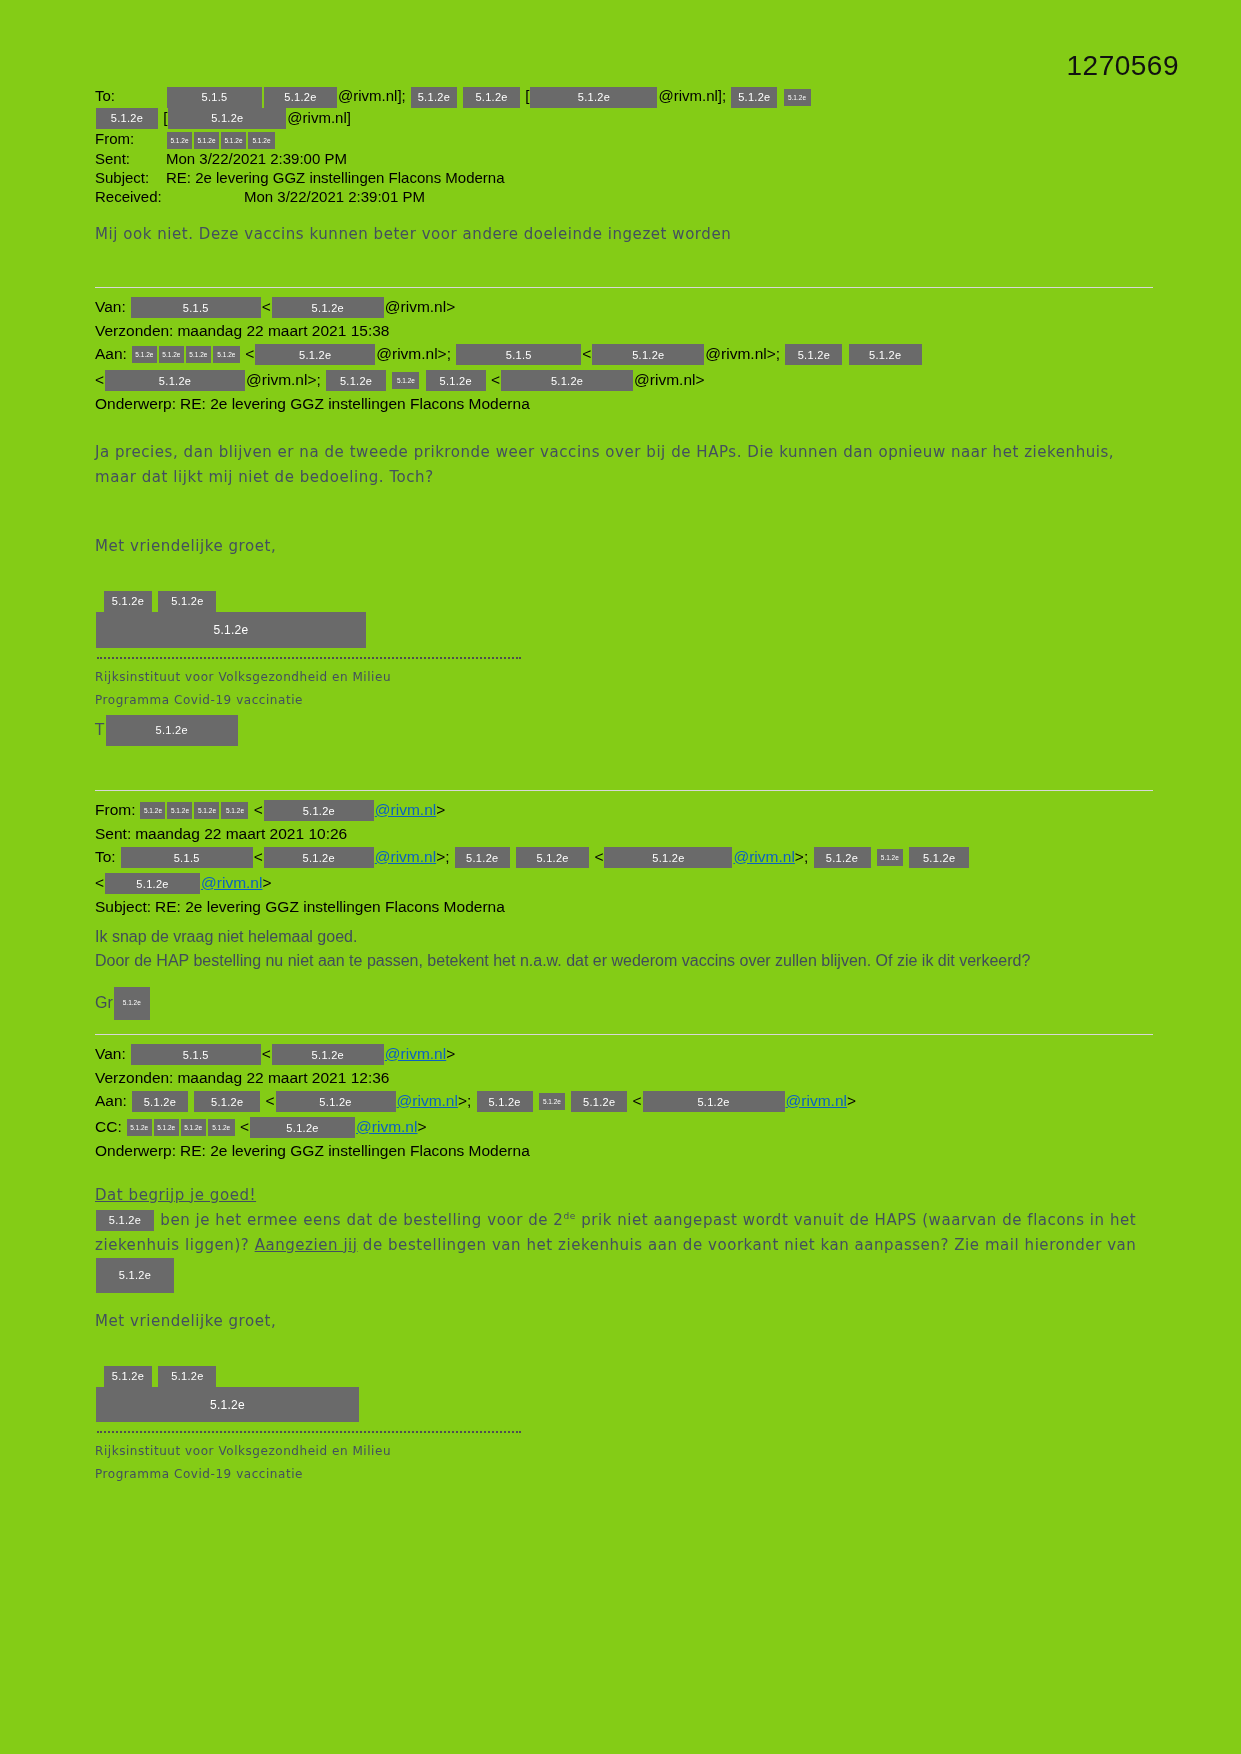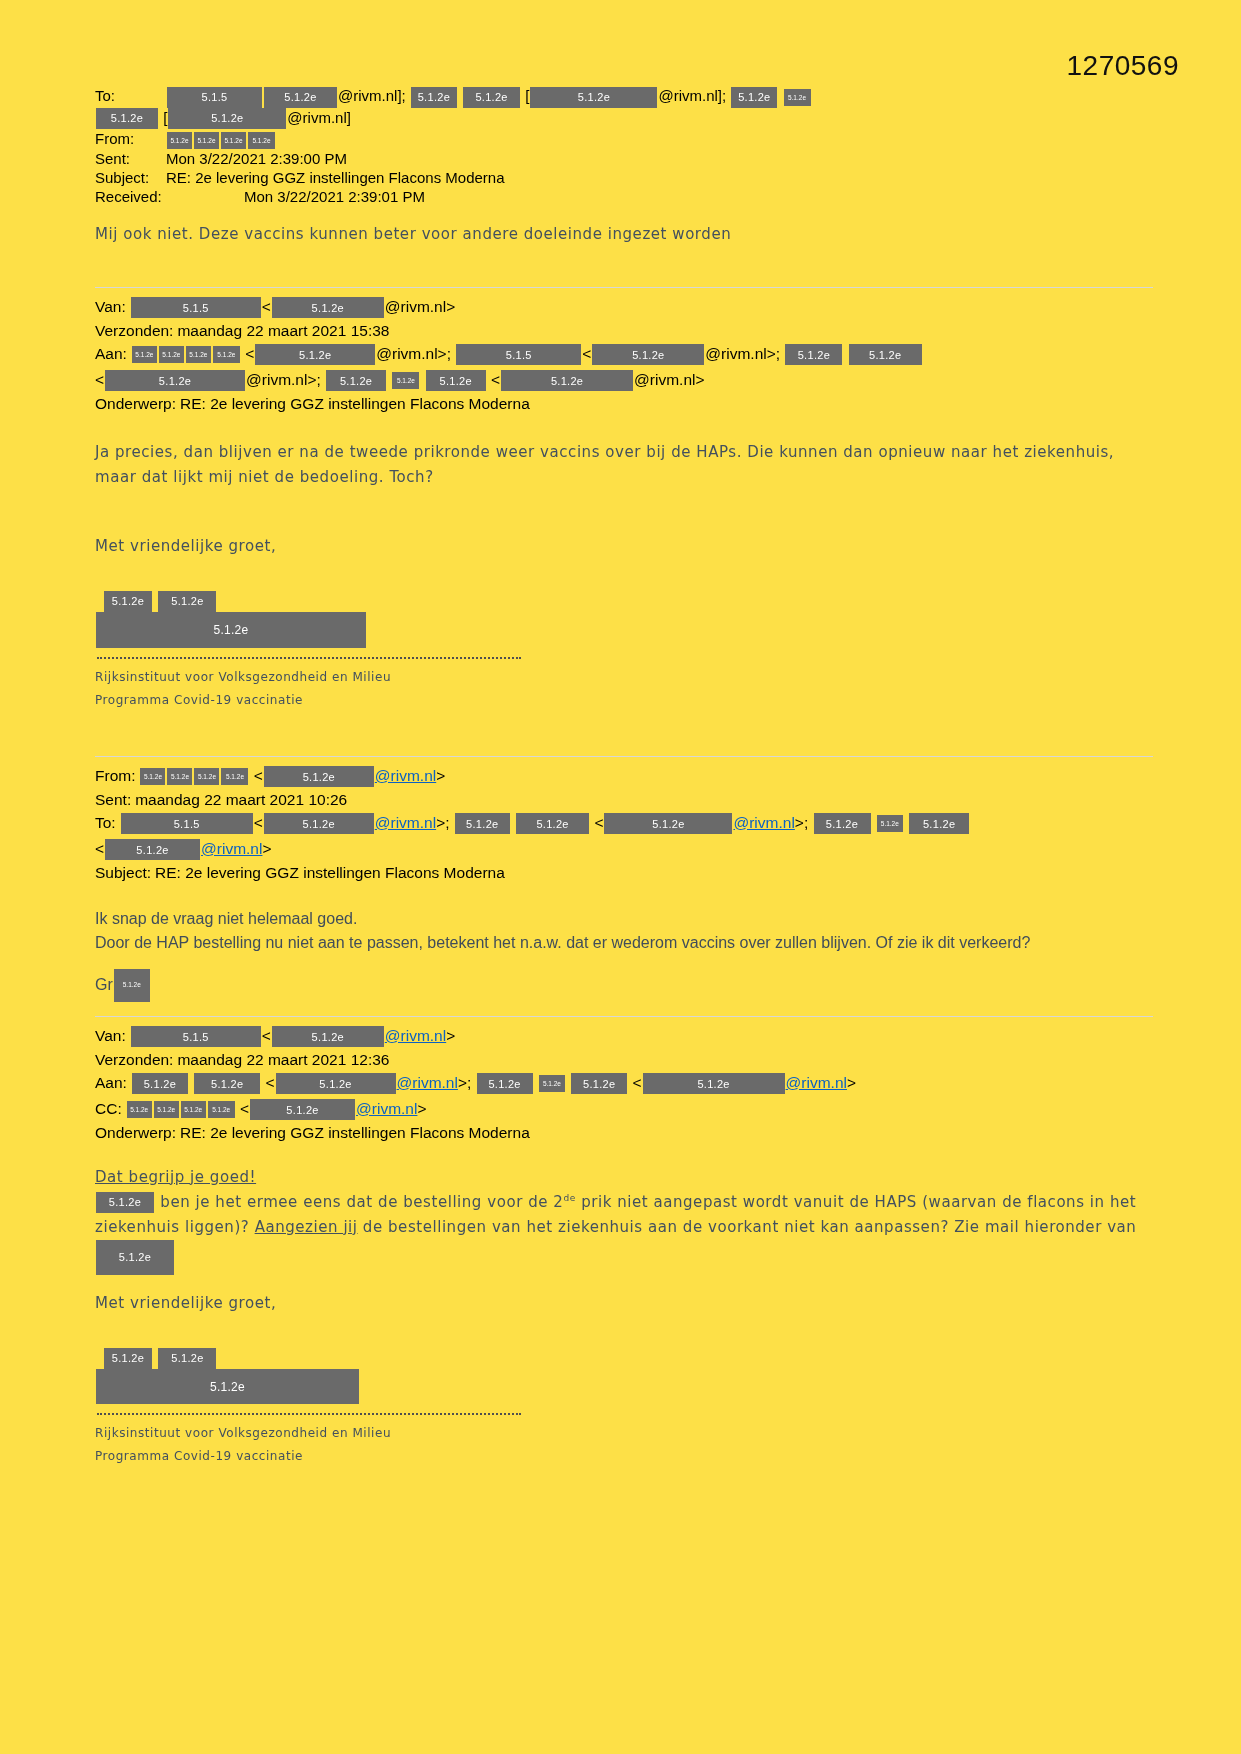--- a/index.html
+++ b/index.html
@@ -1,16 +1,16 @@
 <!DOCTYPE html>
 <html><head>
 <meta charset="utf-8">
 <style>
   html,body{margin:0;padding:0;background:#e8e8e8;}
-  .page{position:relative;width:1241px;height:1754px;background:#fde047;margin:0 auto;
+  .page{position:relative;width:1241px;height:1754px;background:#84cc16;margin:0 auto;
         font-family:"Liberation Sans",sans-serif;color:#000;overflow:hidden;}
   .docnum{position:absolute;top:50px;right:62px;font-size:28px;letter-spacing:0.5px;
           font-family:"Liberation Sans",sans-serif;color:#111;}
   .content{position:absolute;left:95px;top:86px;width:1058px;}
 
   .row{white-space:pre-wrap;}
   .lbl{font-weight:normal;color:#000;}
   .txt{color:inherit;}
   .u{text-decoration:underline;}
   sup.sup{font-size:9px;vertical-align:super;line-height:0;}
@@ -40,21 +40,21 @@
   .body-narrow{font-family:"Liberation Sans",sans-serif;font-size:16px;color:#414d5a;line-height:24px;}
 
   .body1{margin-top:16px;}
   .divider{border:none;border-top:1px solid #d7d7d7;margin:0;width:100%;}
   .div1{margin-top:40px;}
   .div2{margin-top:44px;}
   .div3{margin-top:14px;}
   .hdr-after-div{margin-top:6px;}
   .body2{margin-top:26px;}
   .groet{margin-top:44px;}
-  .body3{margin-top:24px;}
+  .body3{margin-top:8px;}
   .gr-row{margin-top:14px;}
   .body4{margin-top:22px;}
   .groet2{margin-top:16px;}
 
   .sig{margin-top:31px;color:#43505e;}
   .sig .name-row{line-height:21px;margin-left:8px;}
   .sig .big-row{line-height:36px;margin-top:-1px;}
   .dotted{width:424px;height:0;border-bottom:2px dotted #4f4f4f;margin:9px 0 7px 2px;}
   .sig .org-line{font-family:"DejaVu Sans",sans-serif;font-size:12px;letter-spacing:0.55px;line-height:23px;}
   .tel-row{font-family:"DejaVu Sans",sans-serif;font-size:15px;letter-spacing:0.55px;
@@ -97,20 +97,23 @@
     <div class="sig">
       <div class="name-row">
           <div class="row"><span class="box" style="width: 48px;">5.1.2e</span><span class="txt"> </span><span class="box" style="width: 58px;">5.1.2e</span></div>
         </div>
       <div class="big-row">
           <div class="row"><span class="box big" style="width: 270px; height: 36px;">5.1.2e</span></div>
         </div>
       <div class="dotted"></div>
       <div class="org-line">Rijksinstituut voor Volksgezondheid en Milieu</div>
       <div class="org-line">Programma Covid-19 vaccinatie</div>
+      <div class="tel-row">
+          <div class="row"><span class="txt">T</span><span class="box" style="width: 132px; height: 31px;">5.1.2e</span></div>
+        </div>
     </div>
 
     <hr class="divider div2">
 
     <div class="hdr2 hdr-after-div">
         <div class="row tall"><span class="lbl">From:</span><span class="box xs" style="width: 25px;">5.1.2e</span><span class="box xs" style="width: 25px;">5.1.2e</span><span class="box xs" style="width: 25px;">5.1.2e</span><span class="box xs" style="width: 27px;">5.1.2e</span><span class="txt"> &lt;</span><span class="box" style="width: 110px;">5.1.2e</span><a class="lnk" href="#">@rivm.nl</a><span class="txt">&gt;</span></div>
         <div class="row"><span class="lbl">Sent:</span><span class="txt">maandag 22 maart 2021 10:26</span></div>
         <div class="row tall"><span class="lbl">To:</span><span class="box" style="width: 132px;">5.1.5</span><span class="txt">&lt;</span><span class="box" style="width: 110px;">5.1.2e</span><a class="lnk" href="#">@rivm.nl</a><span class="txt">&gt;; </span><span class="box" style="width: 55px;">5.1.2e</span><span class="txt"> </span><span class="box" style="width: 73px;">5.1.2e</span><span class="txt"> &lt;</span><span class="box" style="width: 128px;">5.1.2e</span><a class="lnk" href="#">@rivm.nl</a><span class="txt">&gt;; </span><span class="box" style="width: 57px;">5.1.2e</span><span class="txt"> </span><span class="box xs" style="width: 26px;">5.1.2e</span><span class="txt"> </span><span class="box" style="width: 60px;">5.1.2e</span></div>
         <div class="row tall"><span class="txt">&lt;</span><span class="box" style="width: 95px;">5.1.2e</span><a class="lnk" href="#">@rivm.nl</a><span class="txt">&gt;</span></div>
         <div class="row"><span class="lbl">Subject:</span><span class="txt">RE: 2e levering GGZ instellingen Flacons Moderna</span></div>

